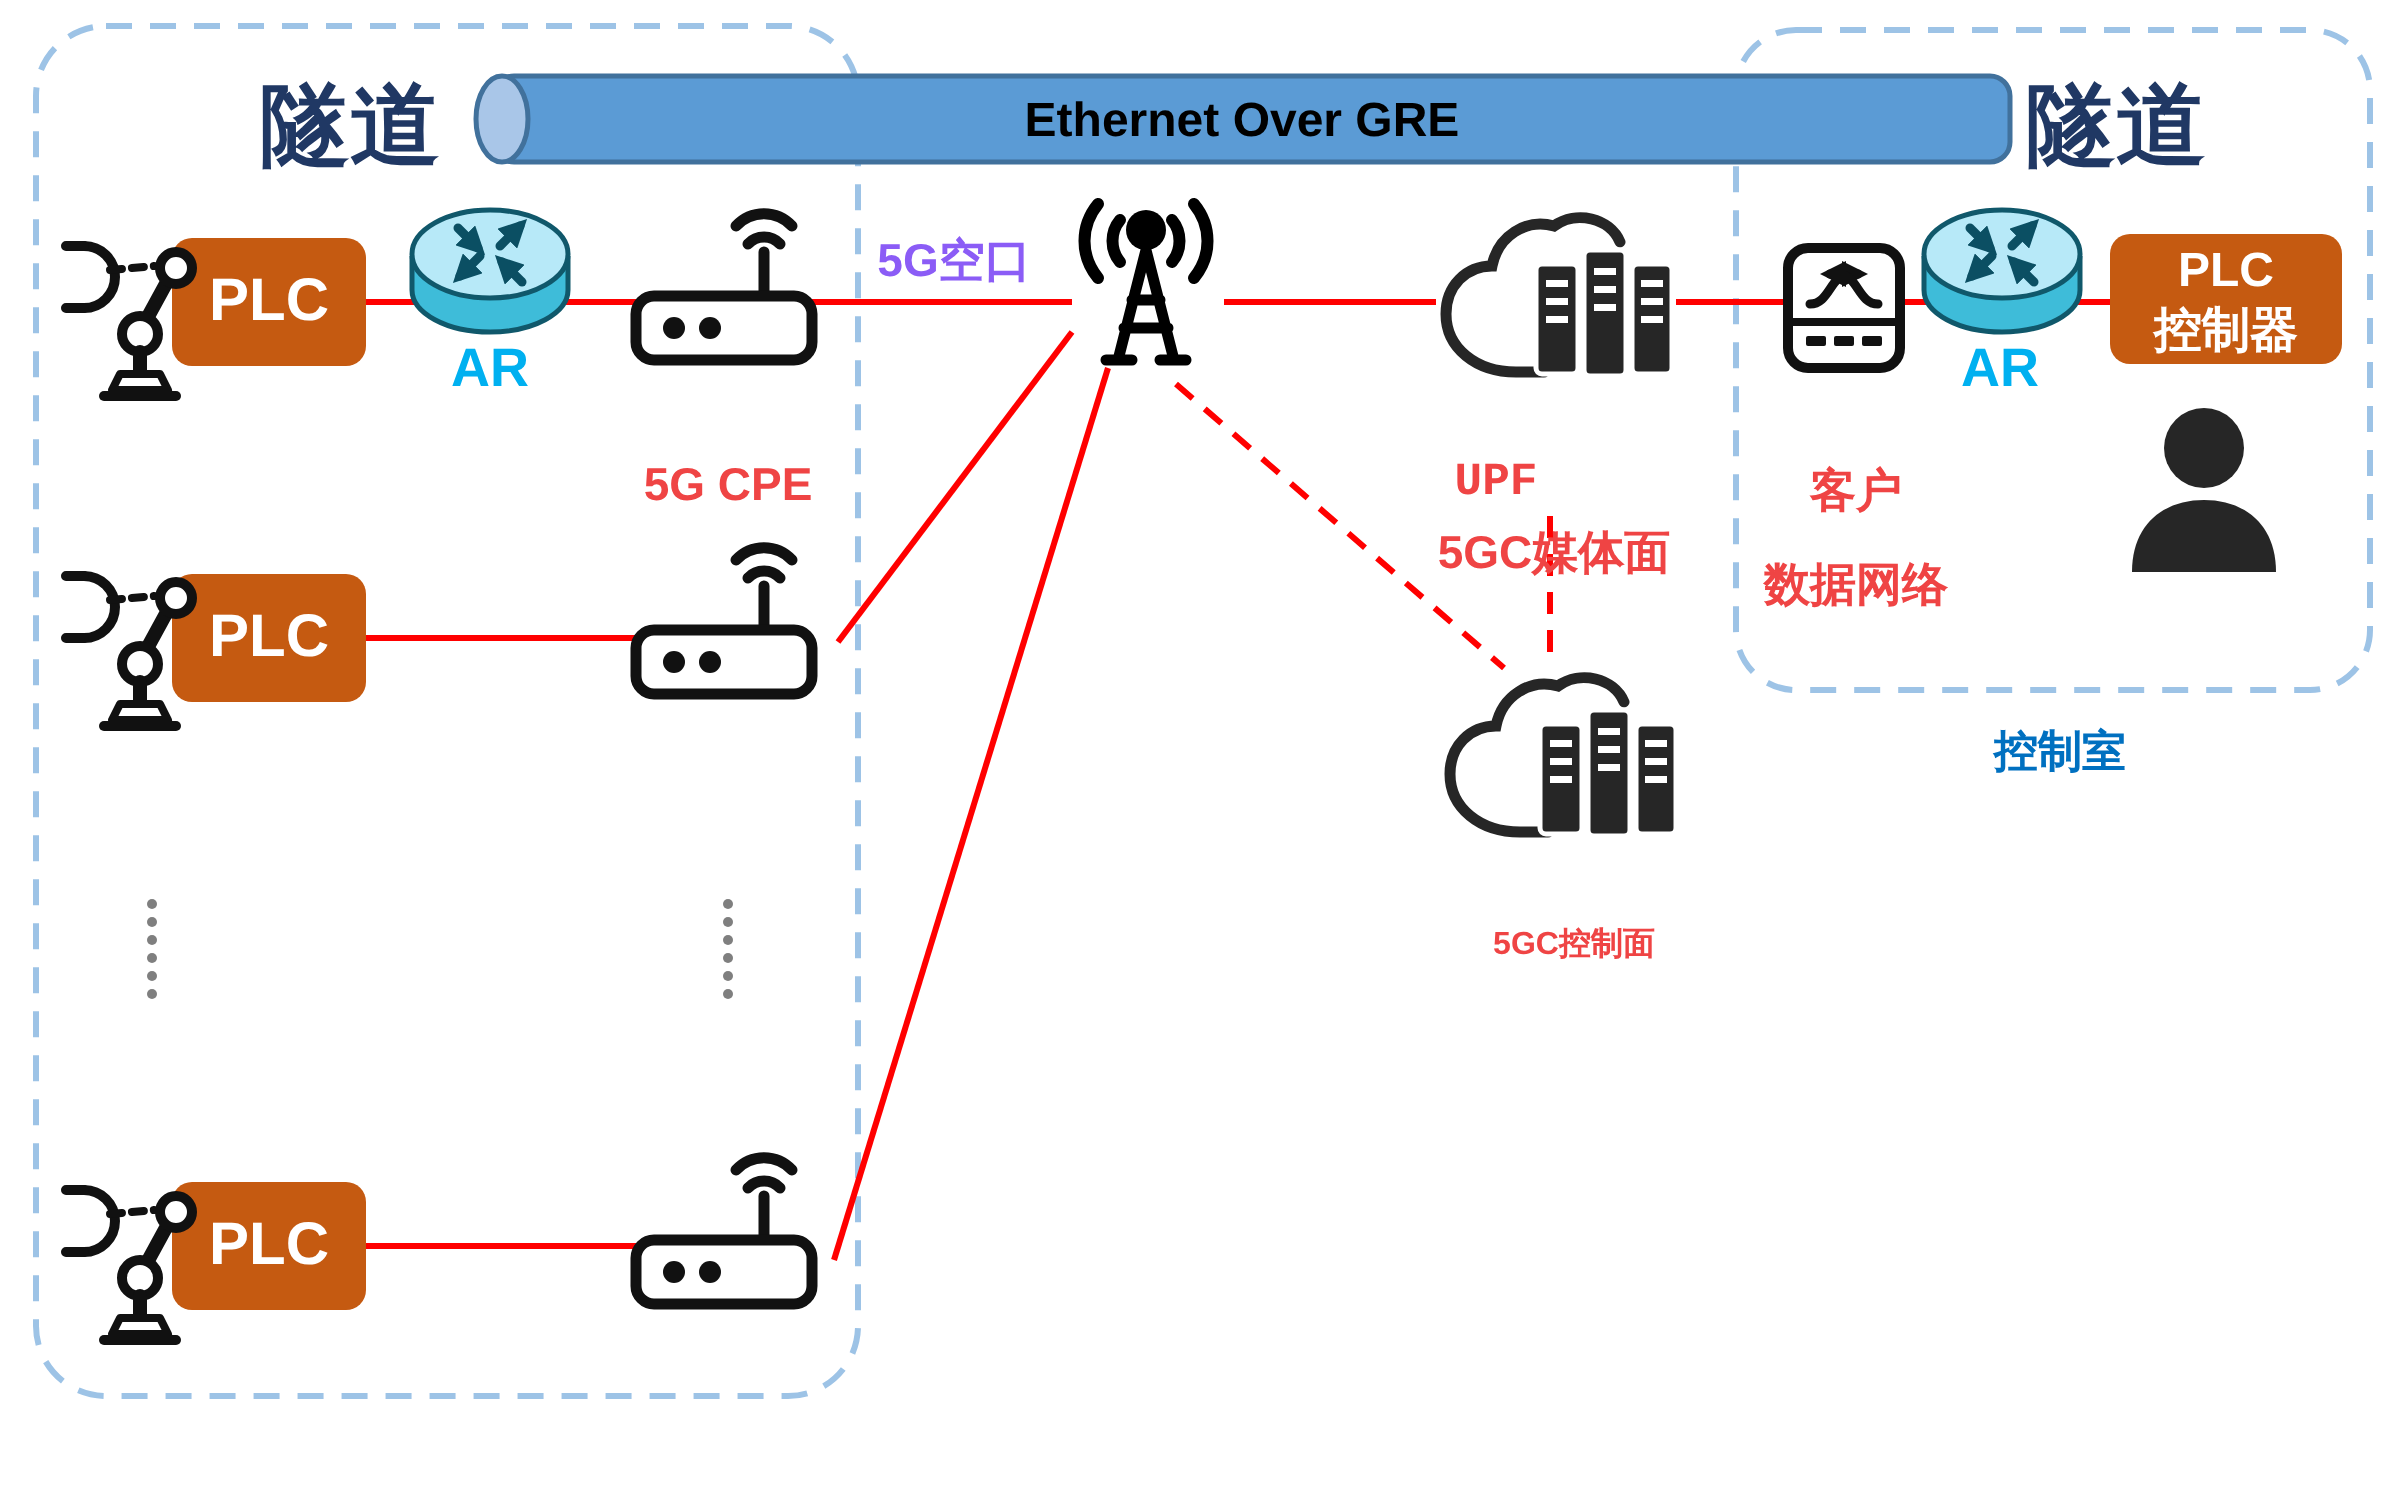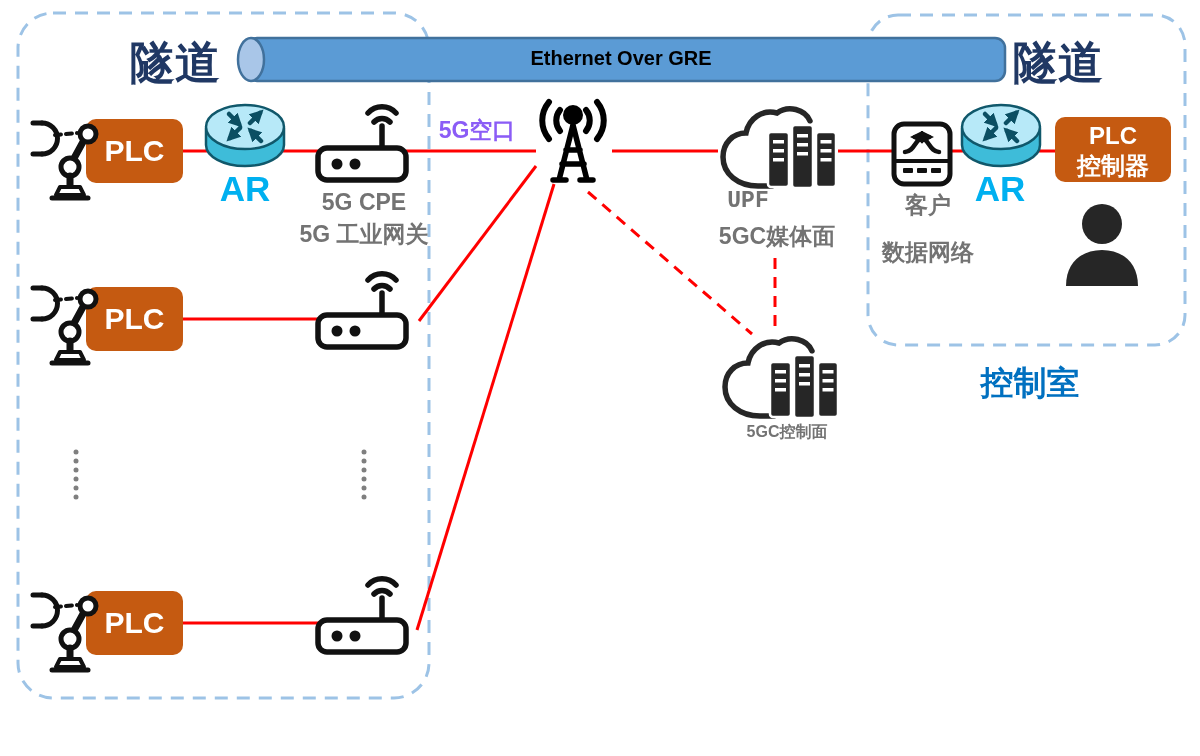--- a/index.html
+++ b/index.html
@@ -1,25 +1,25 @@
 <!DOCTYPE html>
 <html><head>
 <meta charset="utf-8">
 <style>
   html,body{margin:0;padding:0;background:#ffffff;}
   .stage{position:relative;width:1200px;height:756px;background:#fff;overflow:hidden;
          font-family:"Liberation Sans","DejaVu Sans",sans-serif;border-radius:19px;}
   svg.canvas{position:absolute;left:0;top:0;}
   .lbl{position:absolute;font-weight:bold;white-space:nowrap;transform:translateX(-50%);color:#000;}
   .navy{color:#203864;font-size:45px;}
-  .banner-lbl{font-size:20px;color:#000;}
-  .cyan{color:#00B0F0;font-size:35px;}
+  .banner-lbl{font-size:24px;color:#000;}
+  .cyan{color:#00B0F0;font-size:27px;}
   .red{color:#8b5cf6;font-size:23px;}
-  .dev{font-size:23px;color:#737373;}
-  .zone{color:#0070C0;font-size:33px;}
+  .dev{font-size:23px;color:#ef4444;margin-top:40px;}
+  .zone{color:#0070C0;font-size:22px;}
   .plc-text{position:absolute;color:#fff;font-size:30px;font-weight:bold;text-align:center;}
   .plc-ctrl{position:absolute;color:#fff;font-size:24px;font-weight:bold;text-align:center;line-height:30px;}
 </style>
 </head>
 <body>
 
 <div class="stage">
 
 <svg class="canvas" width="1200" height="756" viewBox="0 0 1200 756">
   <defs>
@@ -173,21 +173,20 @@
 <div class="lbl navy" style="left:175px;top:33px;">隧道</div>
 <div class="lbl navy" style="left:1058px;top:33px;">隧道</div>
 <div class="lbl banner-lbl" style="left:621px;top:47px;">Ethernet Over GRE</div>
 
 <div class="plc-text" style="left:86px;top:119px;width:97px;line-height:64px;">PLC</div>
 <div class="plc-text" style="left:86px;top:287px;width:97px;line-height:64px;">PLC</div>
 <div class="plc-text" style="left:86px;top:591px;width:97px;line-height:64px;">PLC</div>
 
 <div class="lbl cyan" style="left:245px;top:169px;">AR</div>
 <div class="lbl dev" style="left:364px;top:189px;">5G CPE</div>
-<div class="lbl dev" style="left:364px;top:219px;">5G 工业网关</div>
 <div class="lbl red" style="left:477px;top:115px;">5G空口</div>
 
 <div class="lbl dev" style="left:748px;top:188px;font-family:Liberation Mono, monospace;">UPF</div>
 <div class="lbl dev" style="left:777px;top:221px;">5GC媒体面</div>
 <div class="lbl dev" style="left:787px;top:422px;font-size:16px;">5GC控制面</div>
 
 <div class="lbl dev" style="left:928px;top:190px;">客户</div>
 <div class="lbl dev" style="left:928px;top:237px;">数据网络</div>
 <div class="lbl cyan" style="left:1000px;top:169px;">AR</div>
 

